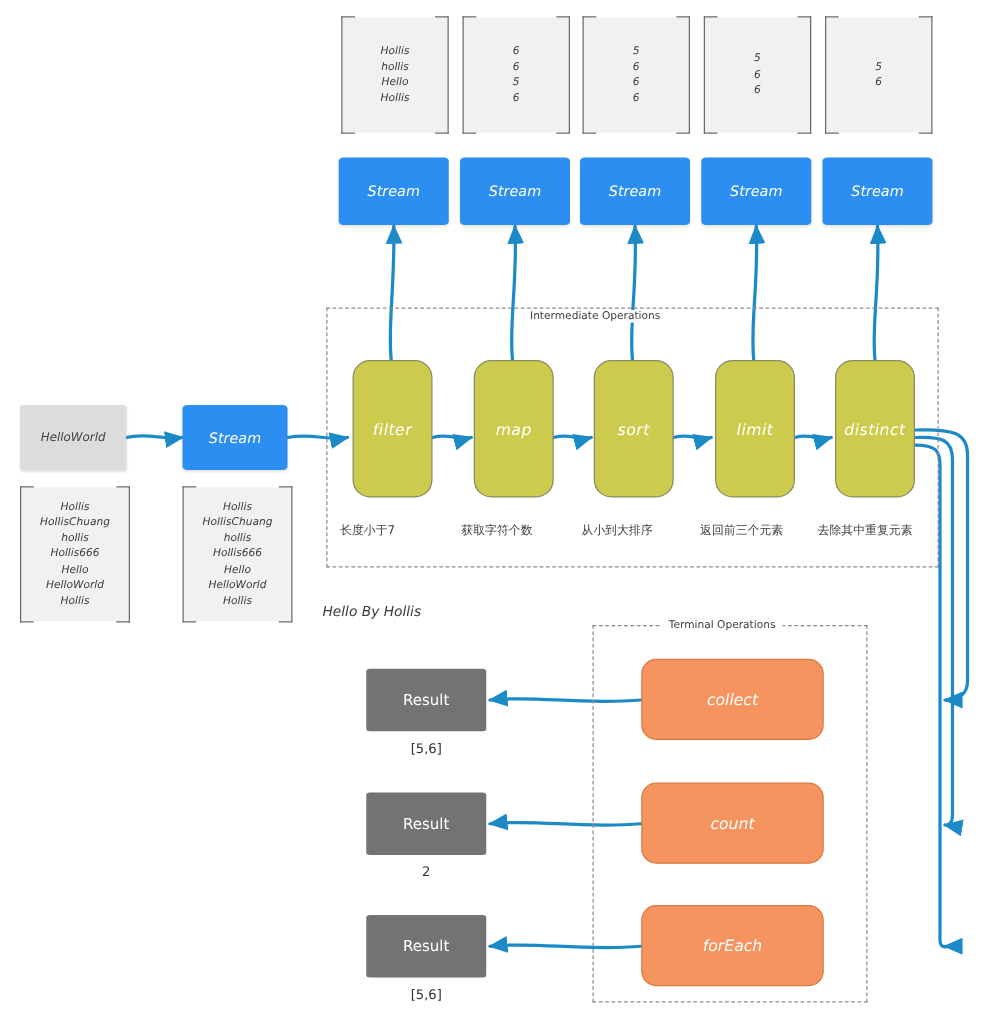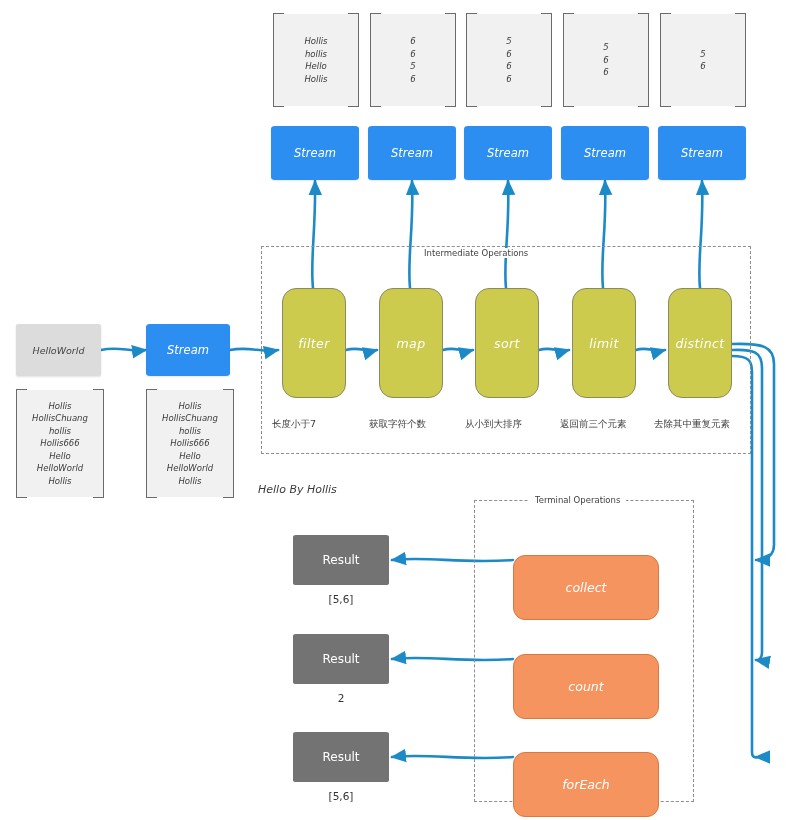--- a/index.html
+++ b/index.html
@@ -37,21 +37,21 @@
     border-radius:14px;
     color:#ffffff;font-size:12.5px;font-style:italic;
     letter-spacing:.4px;
   }
 
   
   .term-box{
     background:#f5945f;
     border:1.6px solid #d9783f;
     border-radius:12px;
-    color:#fff;font-size:12.5px;font-style:italic;margin-top:28px;
+    color:#fff;font-size:12.5px;font-style:italic;
   }
 
   
   .result-box{
     background:#737373;
     color:#fff;font-size:12px;
     border-radius:3px/2px;
   }
 
   

